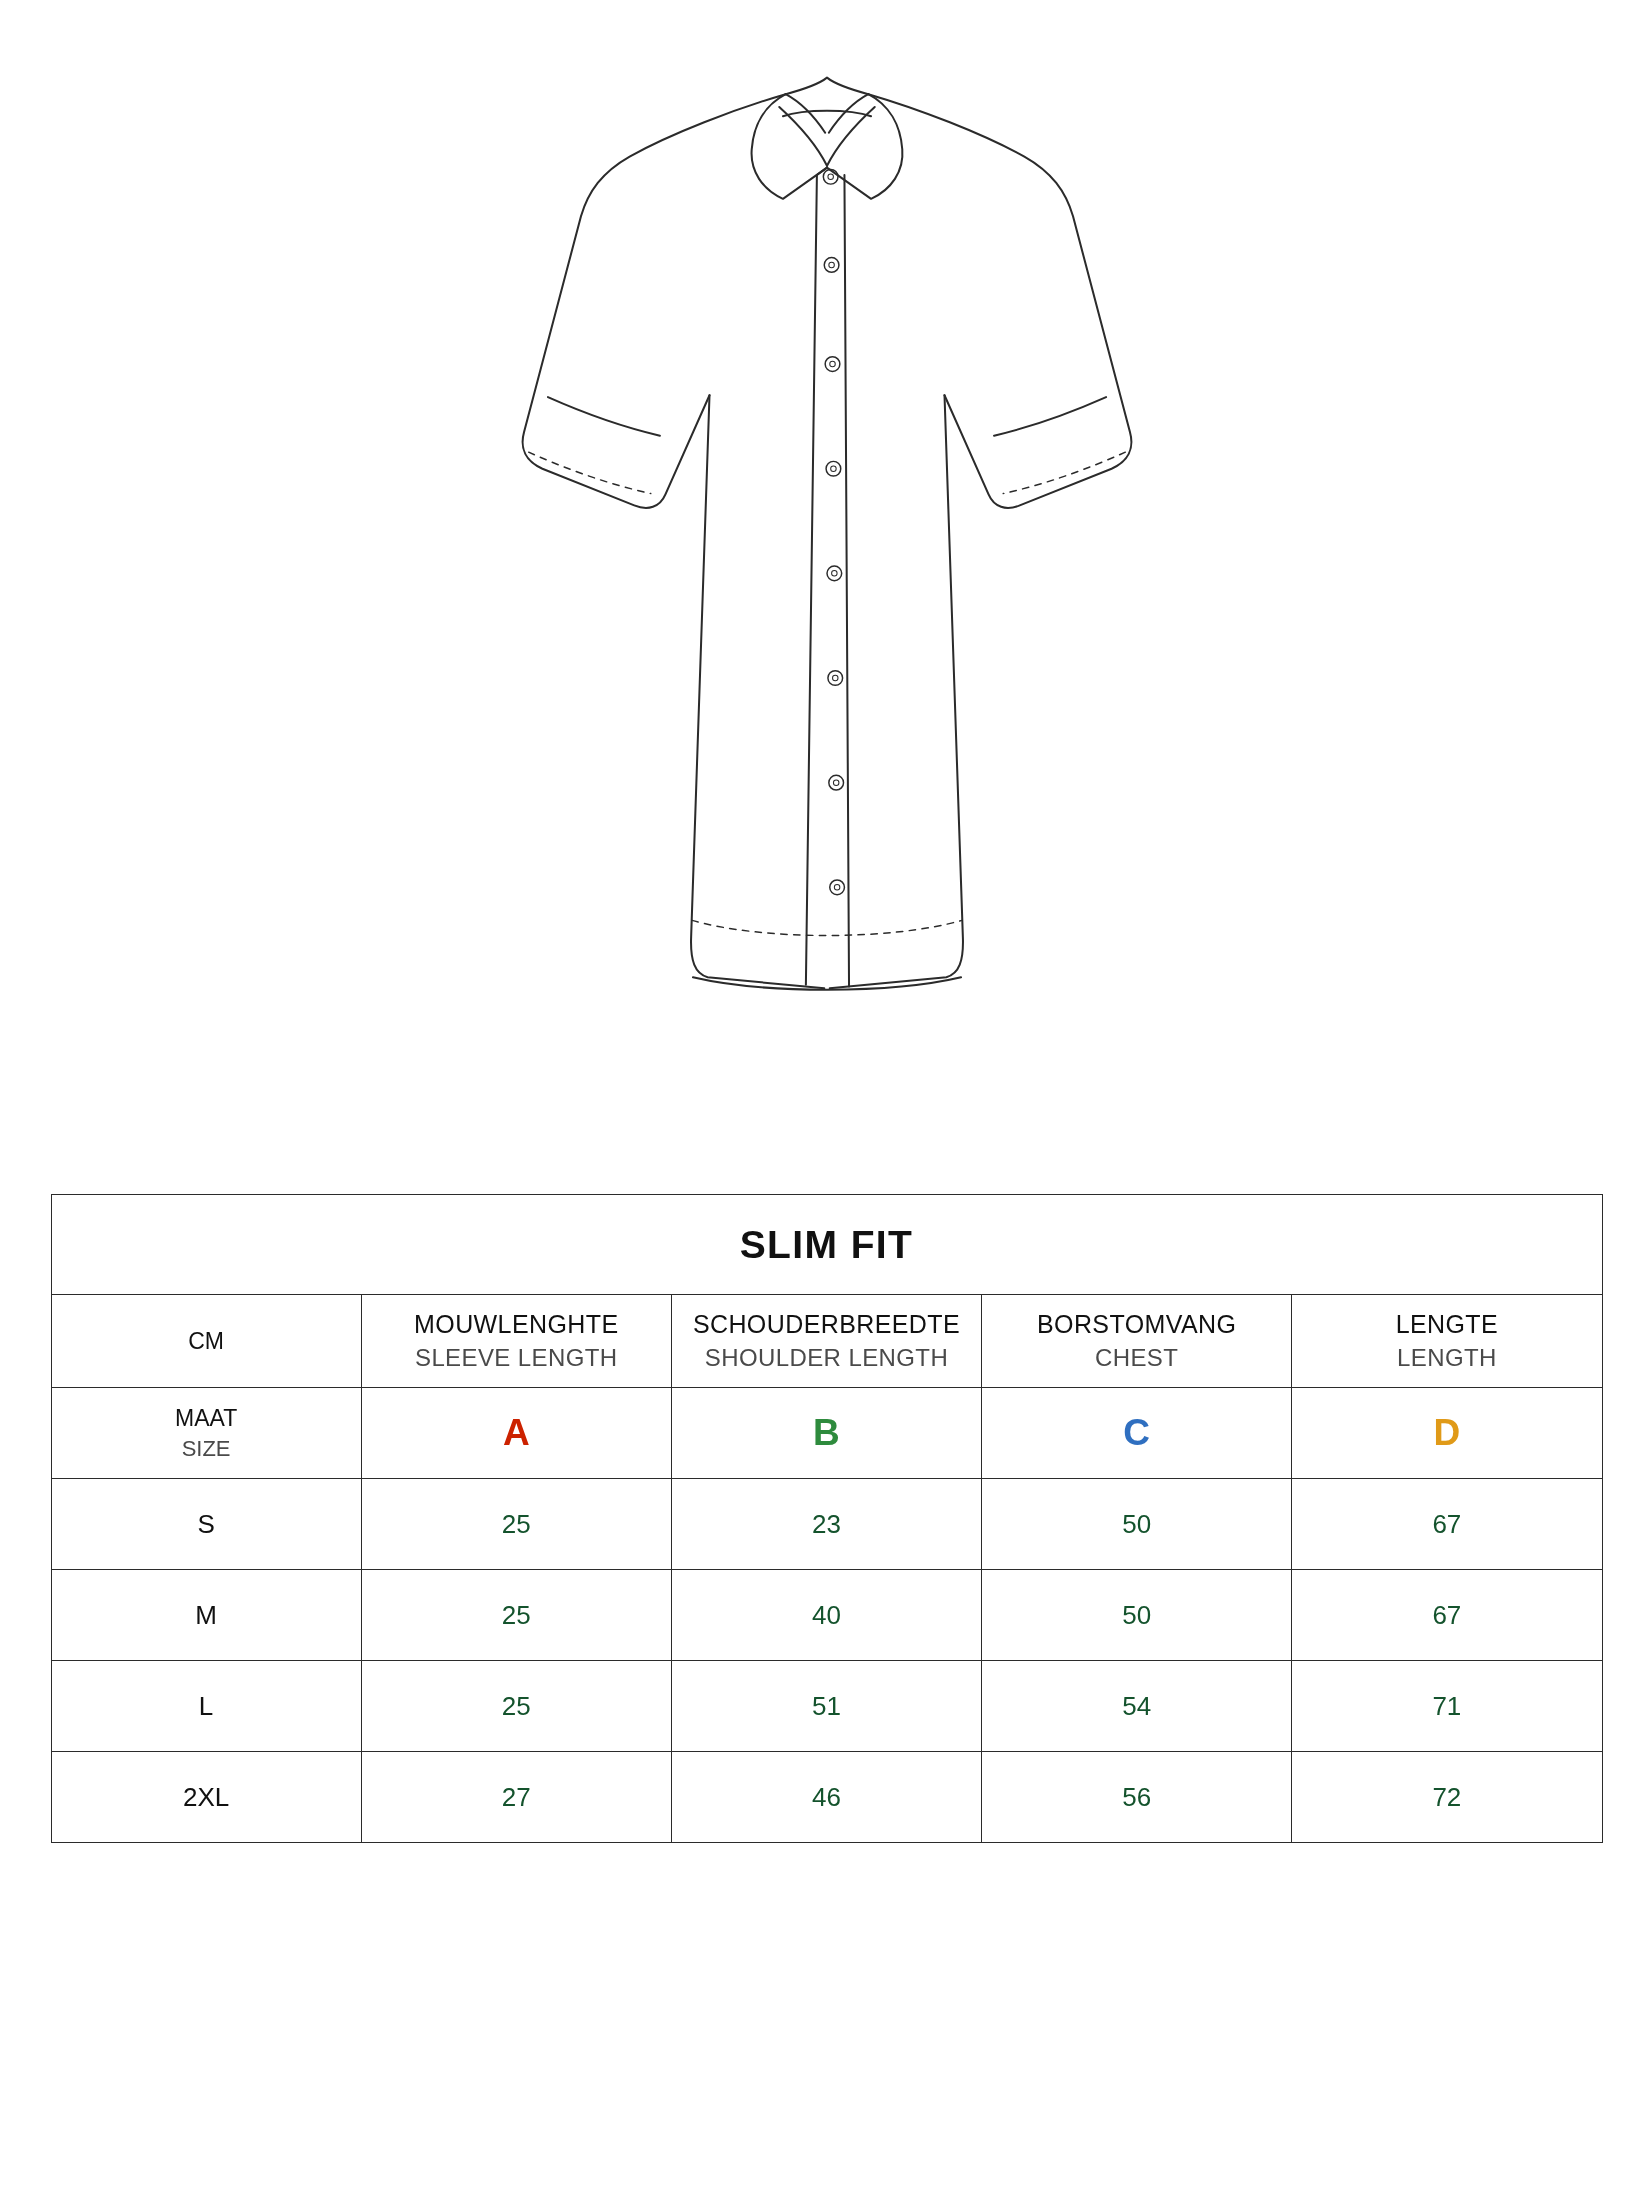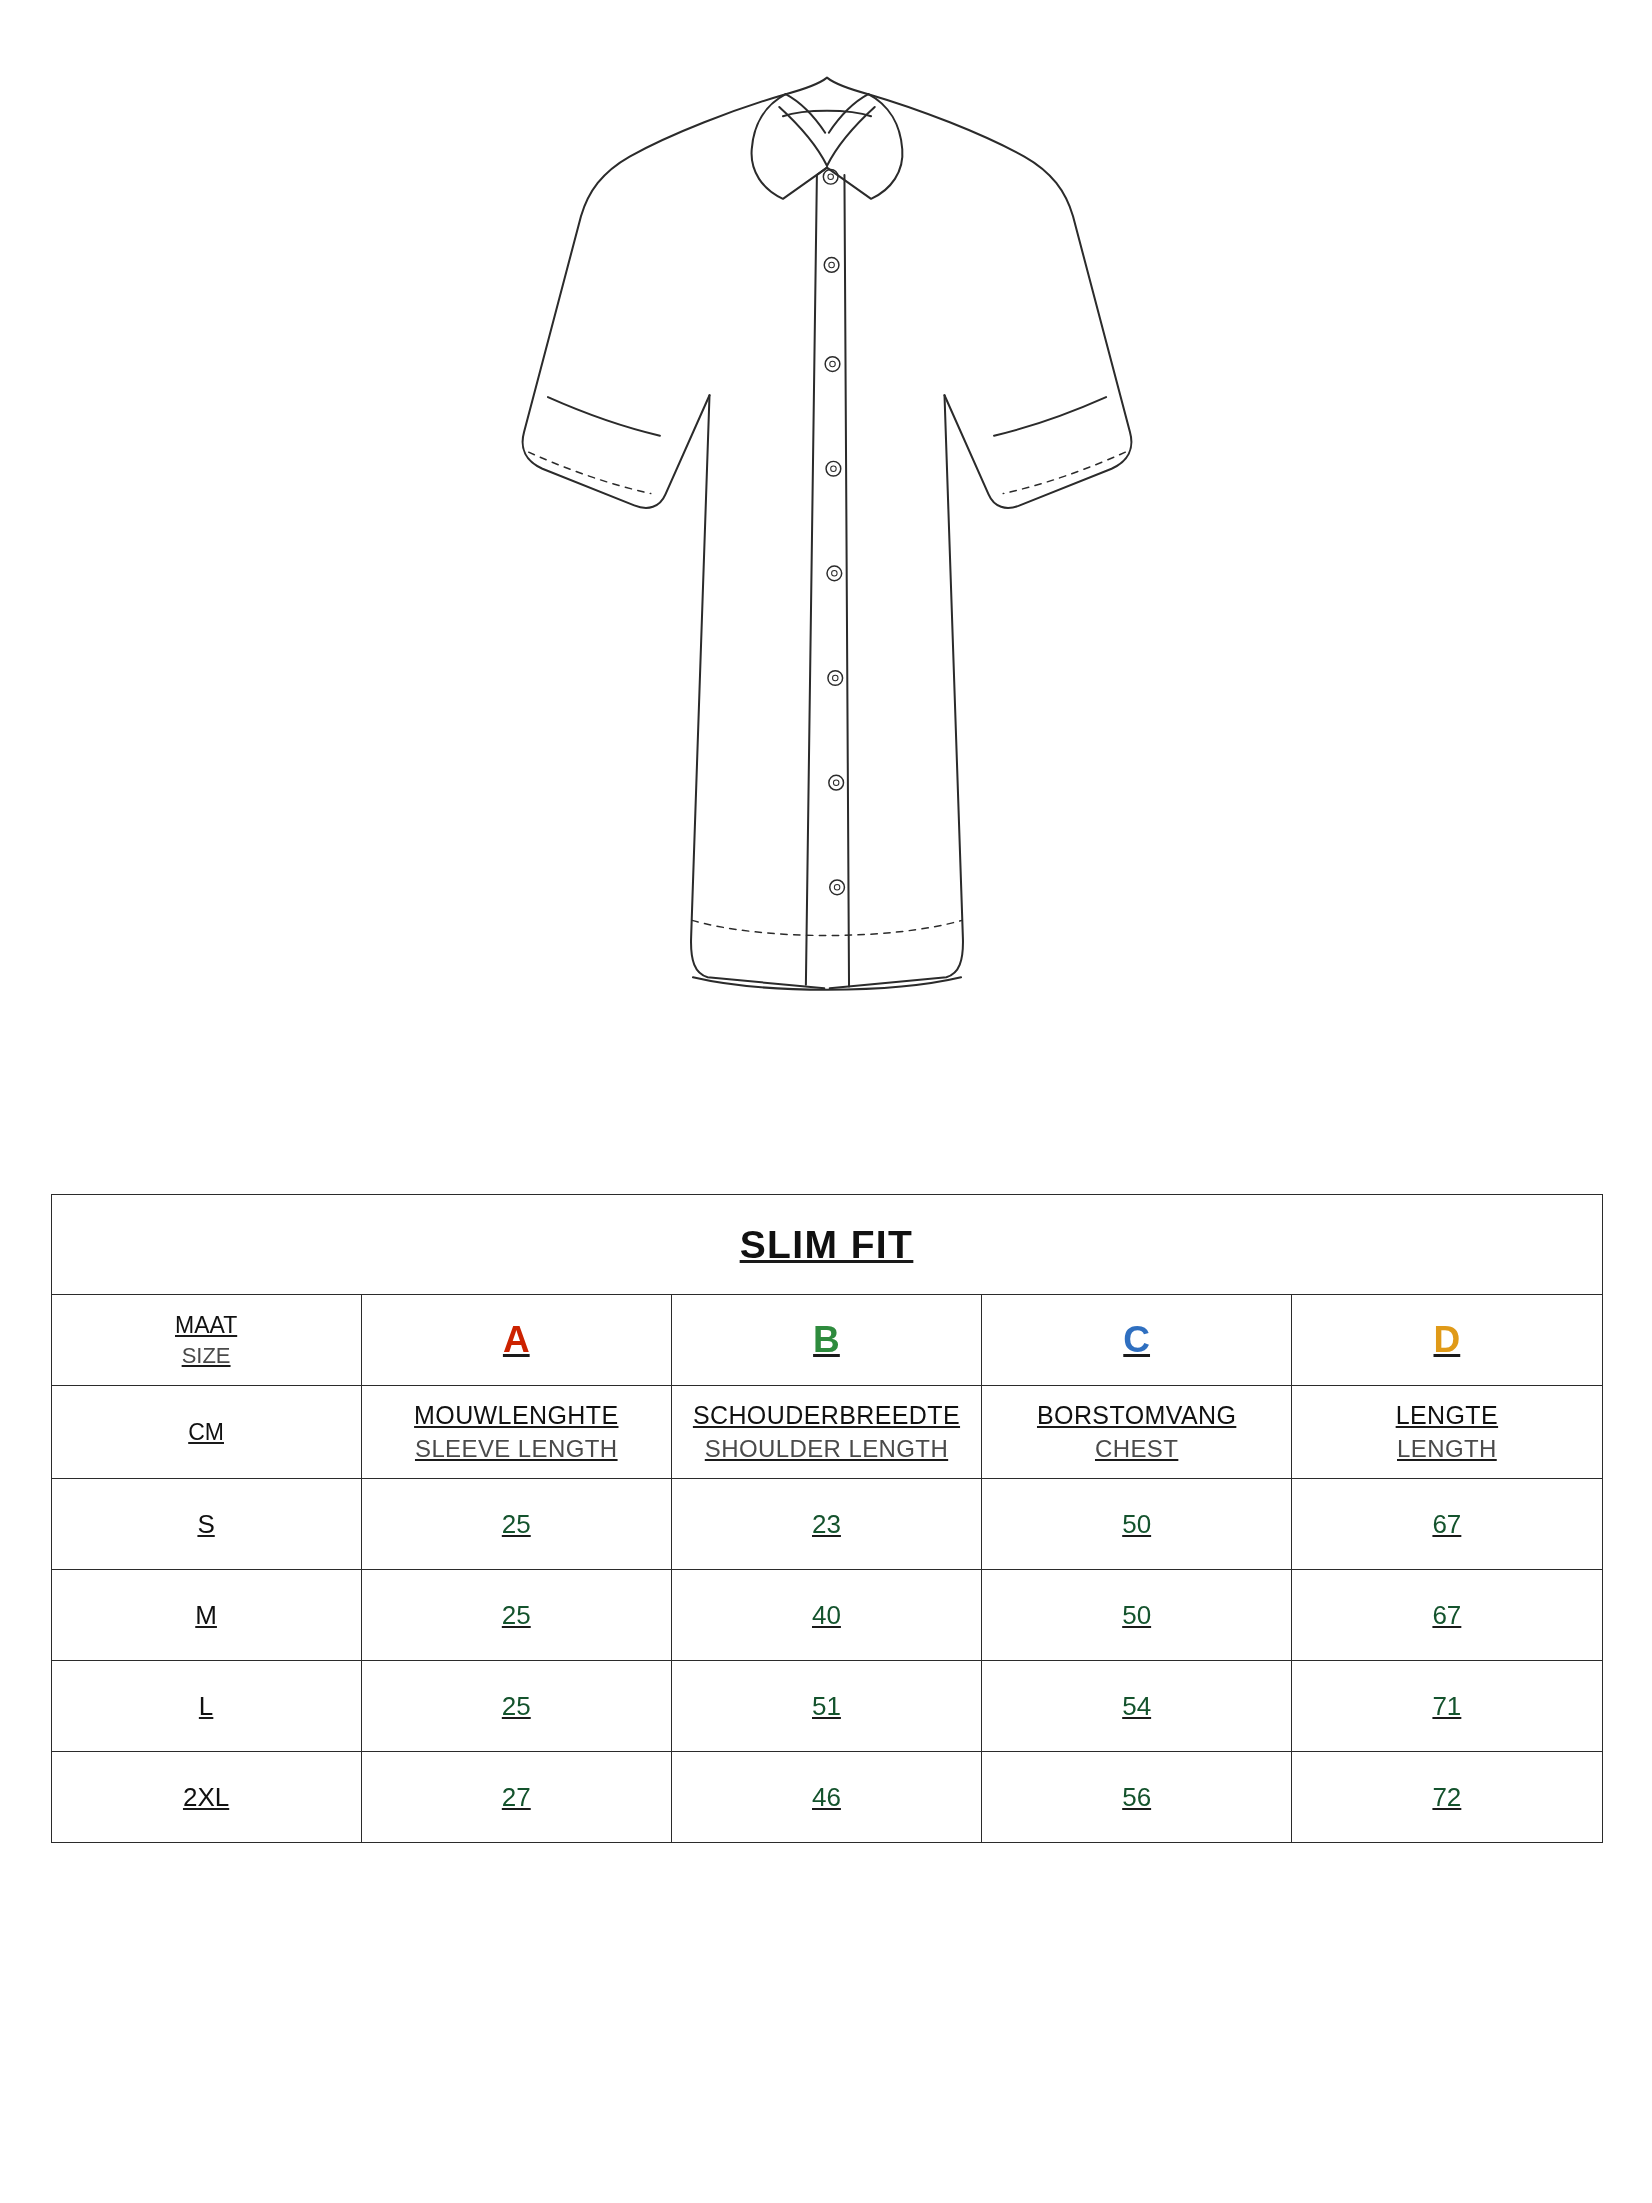--- a/index.html
+++ b/index.html
@@ -17,21 +17,20 @@
   }
 
   .page {
     width: 1653px;
     height: 1880px;
     display: flex;
     flex-direction: column;
     align-items: center;
     box-sizing: border-box;
     padding-top: 37px;
-    text-decoration: underline;
   }
 
   
   .illustration-wrap {
     width: 1653px;
     height: 1157px;
     display: flex;
     justify-content: center;
     align-items: flex-start;
   }
@@ -213,48 +212,48 @@
   </div>
 
   <div class="table-wrap">
     <table class="size-table">
       <tbody>
         <tr>
           <td class="title-cell" colspan="5">SLIM FIT</td>
         </tr>
 
         <tr>
+          <td class="cm-cell">CM</td>
+          <td class="measure-cell">
+            <div>MOUWLENGHTE</div>
+            <div class="sub">SLEEVE LENGTH</div>
+          </td>
+          <td class="measure-cell">
+            <div>SCHOUDERBREEDTE</div>
+            <div class="sub">SHOULDER LENGTH</div>
+          </td>
+          <td class="measure-cell">
+            <div>BORSTOMVANG</div>
+            <div class="sub">CHEST</div>
+          </td>
+          <td class="measure-cell">
+            <div>LENGTE</div>
+            <div class="sub">LENGTH</div>
+          </td>
+        </tr>
+
+        <tr>
           <td class="maat-cell" rowspan="1">
             <div>MAAT</div>
             <div class="sub">SIZE</div>
           </td>
           <td class="letter-cell letter-A">A</td>
           <td class="letter-cell letter-B">B</td>
           <td class="letter-cell letter-C">C</td>
           <td class="letter-cell letter-D">D</td>
-        </tr>
-
-        <tr>
-          <td class="cm-cell">CM</td>
-          <td class="measure-cell">
-            <div>MOUWLENGHTE</div>
-            <div class="sub">SLEEVE LENGTH</div>
-          </td>
-          <td class="measure-cell">
-            <div>SCHOUDERBREEDTE</div>
-            <div class="sub">SHOULDER LENGTH</div>
-          </td>
-          <td class="measure-cell">
-            <div>BORSTOMVANG</div>
-            <div class="sub">CHEST</div>
-          </td>
-          <td class="measure-cell">
-            <div>LENGTE</div>
-            <div class="sub">LENGTH</div>
-          </td>
         </tr>
 
         <tr>
           <td class="size-label-cell">S</td>
           <td class="data-cell">25</td>
           <td class="data-cell">23</td>
           <td class="data-cell">50</td>
           <td class="data-cell">67</td>
         </tr>
 

